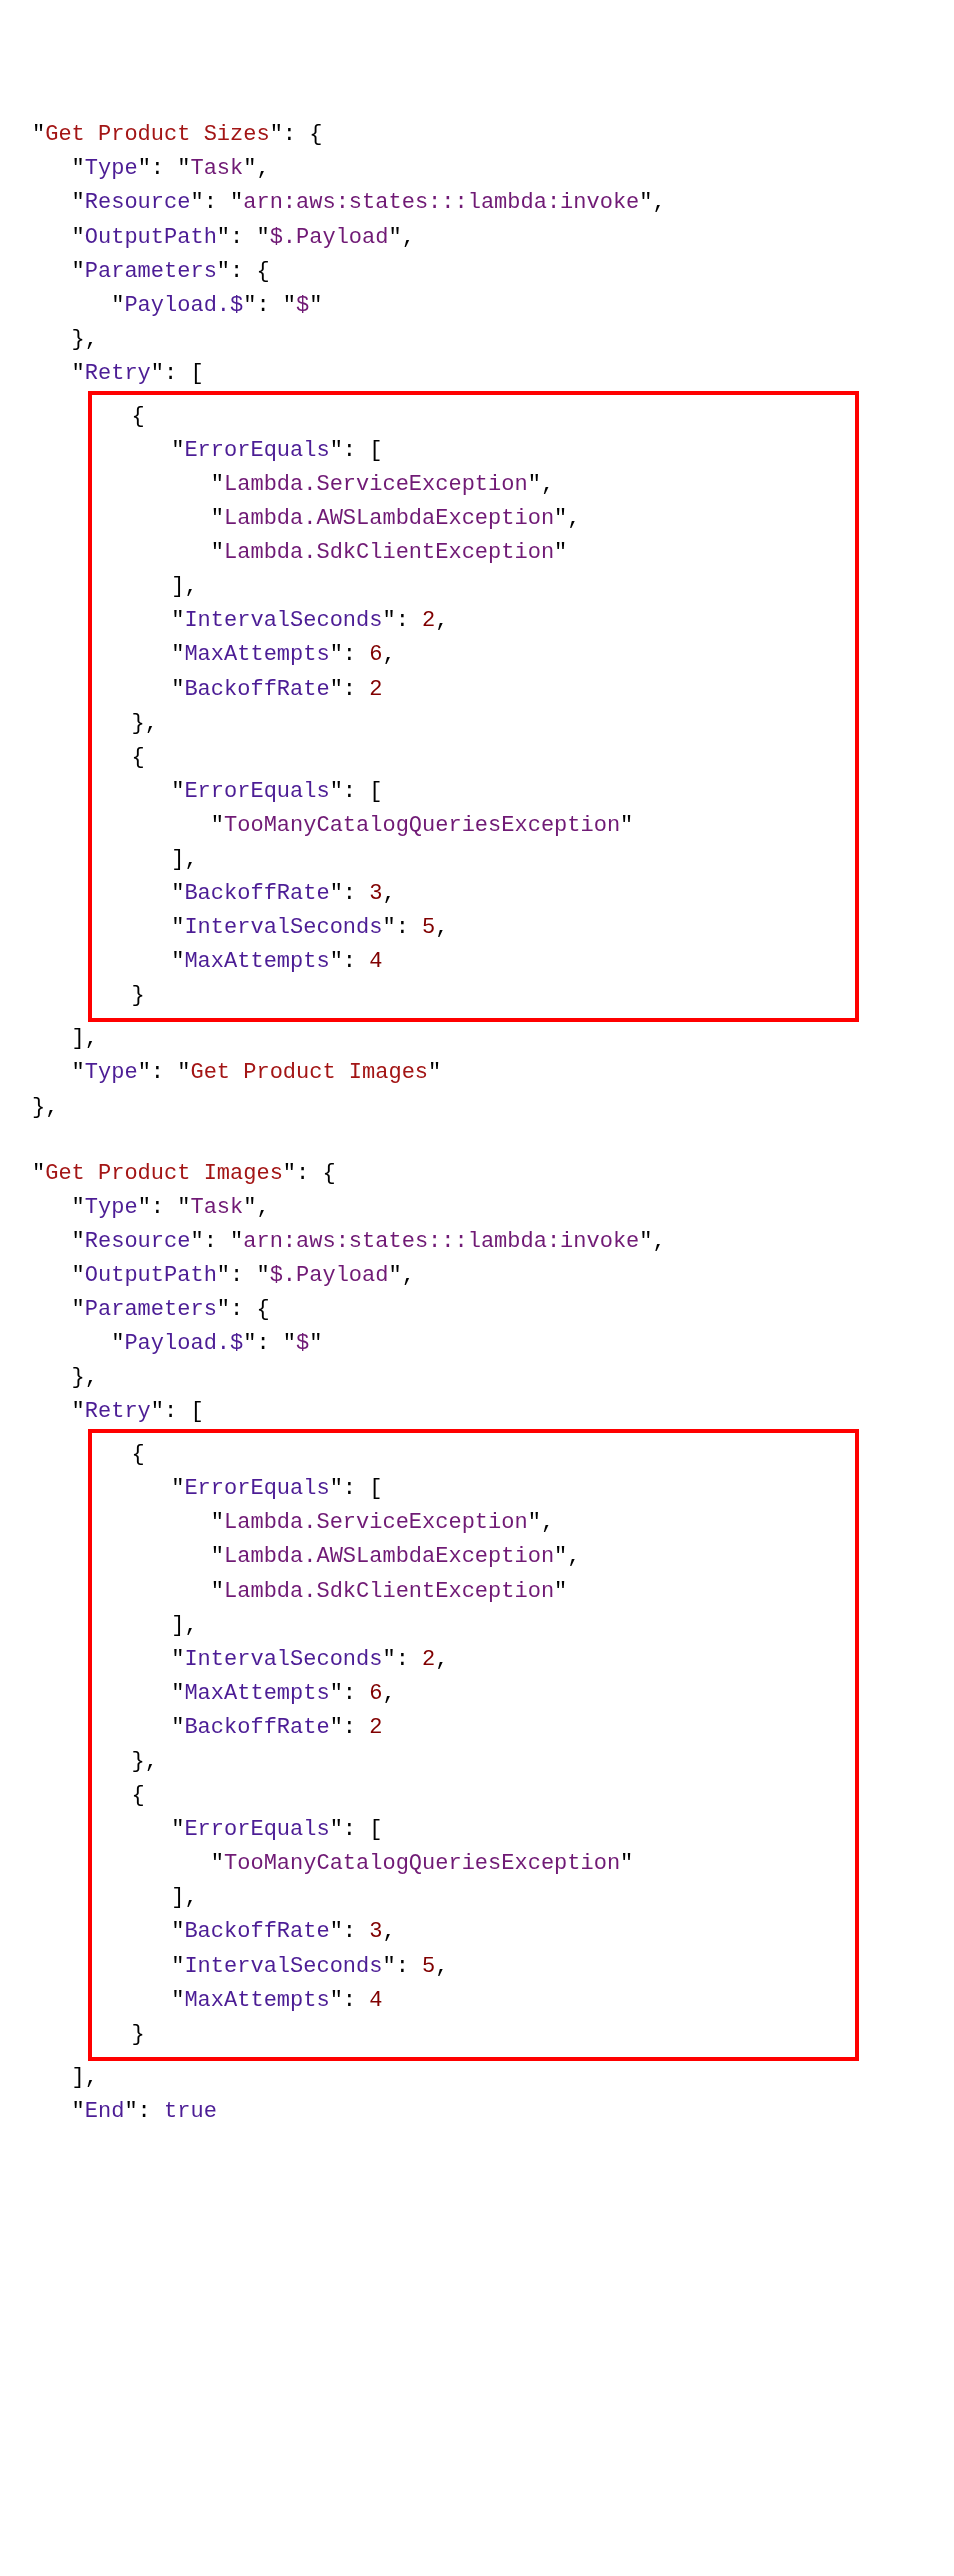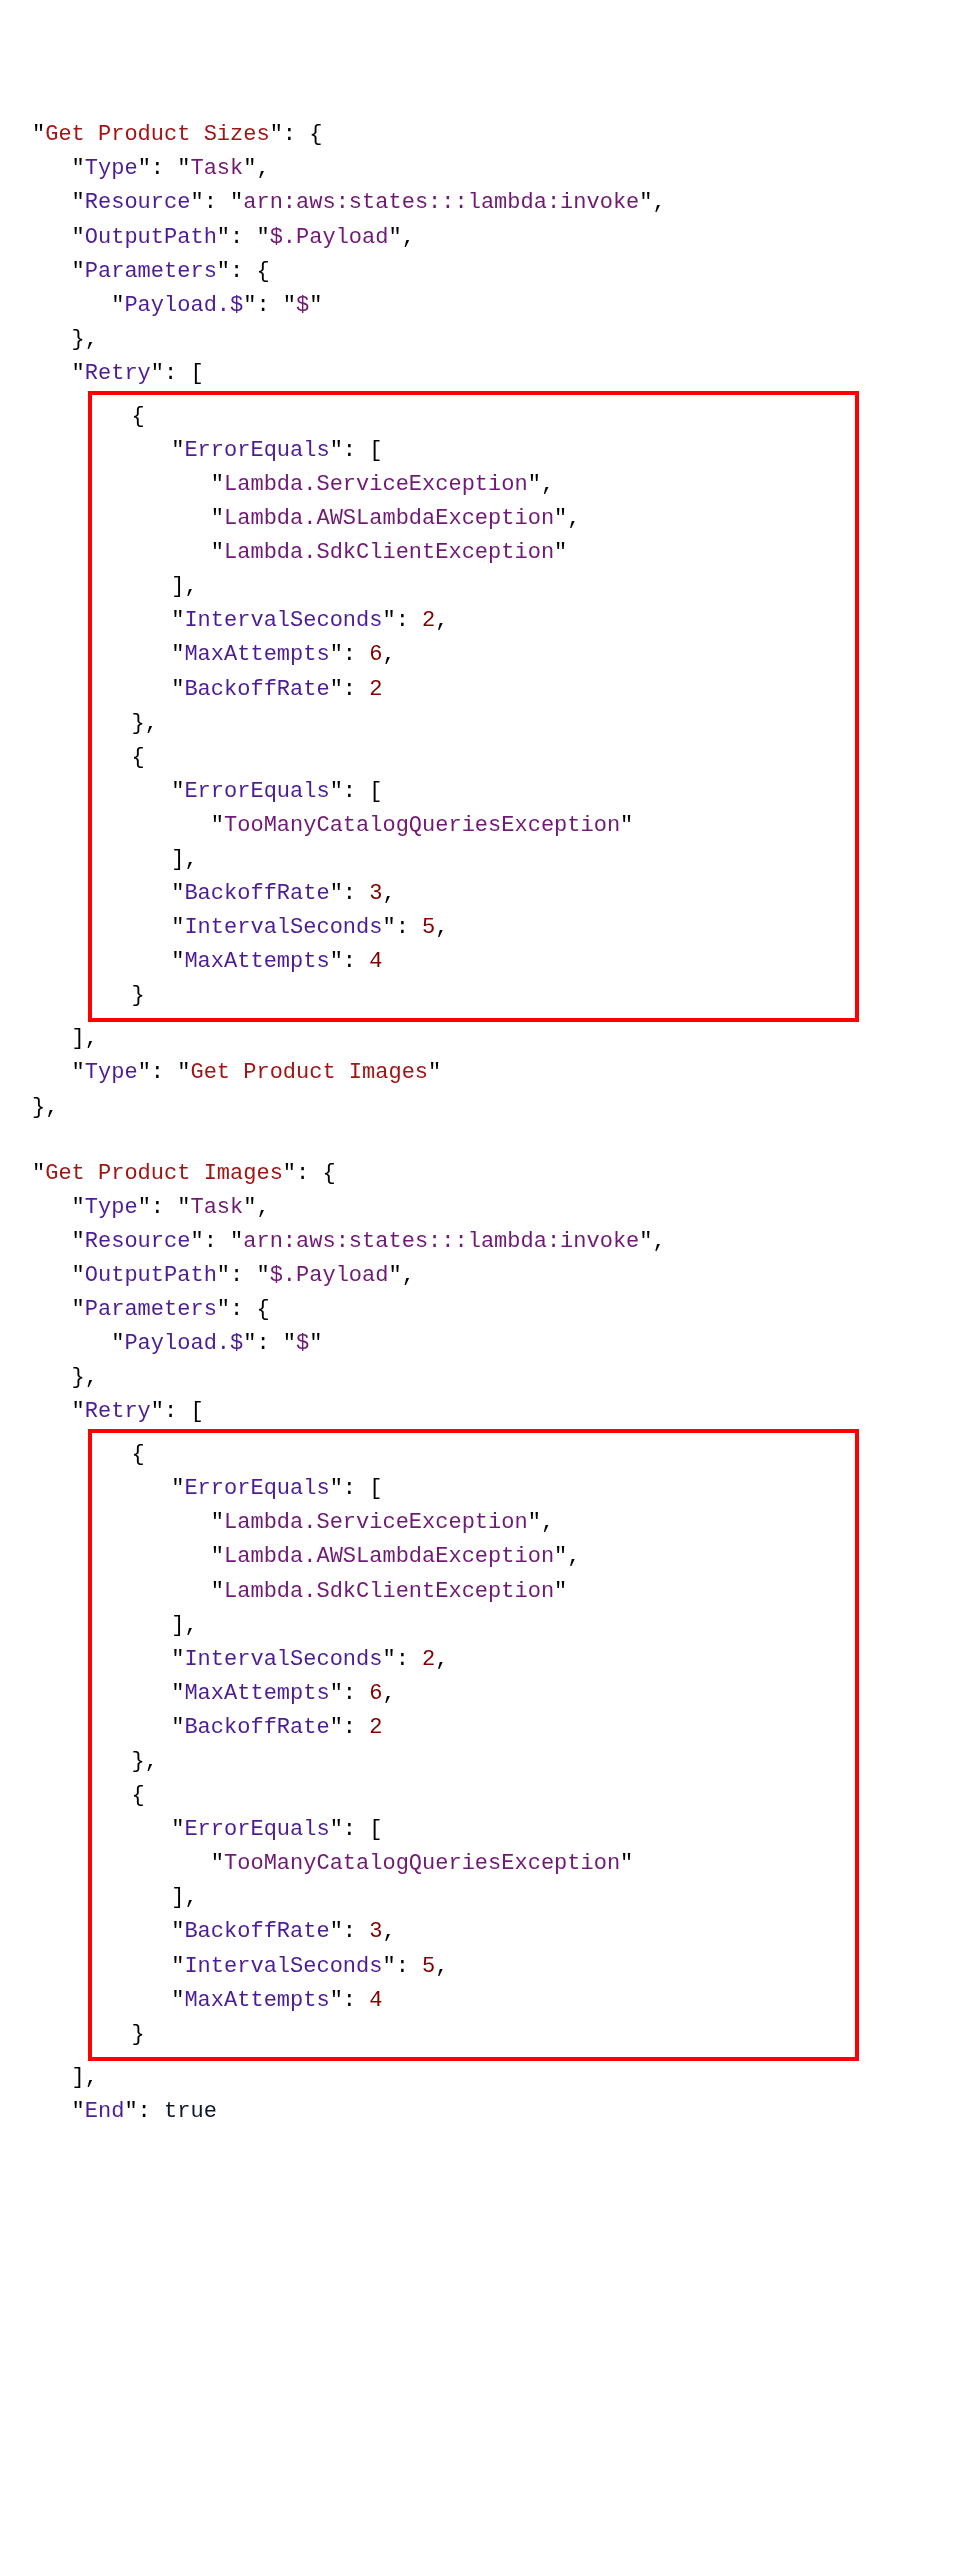--- a/index.html
+++ b/index.html
@@ -12,21 +12,21 @@
     font-size: 22px;
     line-height: 1.55;
     color: #000000;
     padding: 16px 0 16px 32px;
     white-space: pre;
   }
   .key      { color: #4c1d95; }   
   .topkey   { color: #a31515; }   
   .str      { color: #701a75; margin-top: 28px; }   
   .num      { color: #800000; }   
-  .bool     { color: #0f172a; }   
+  .bool     { color: #4c1d95; }   
   .punct    { color: #000000; }
   .box {
     border: 4px solid #ff0000;
     margin-left: 56px;
     margin-right: 95px;
     padding: 4.8px 0 4.8px 0;
   }
   .gap {
     height: 32px;
   }

